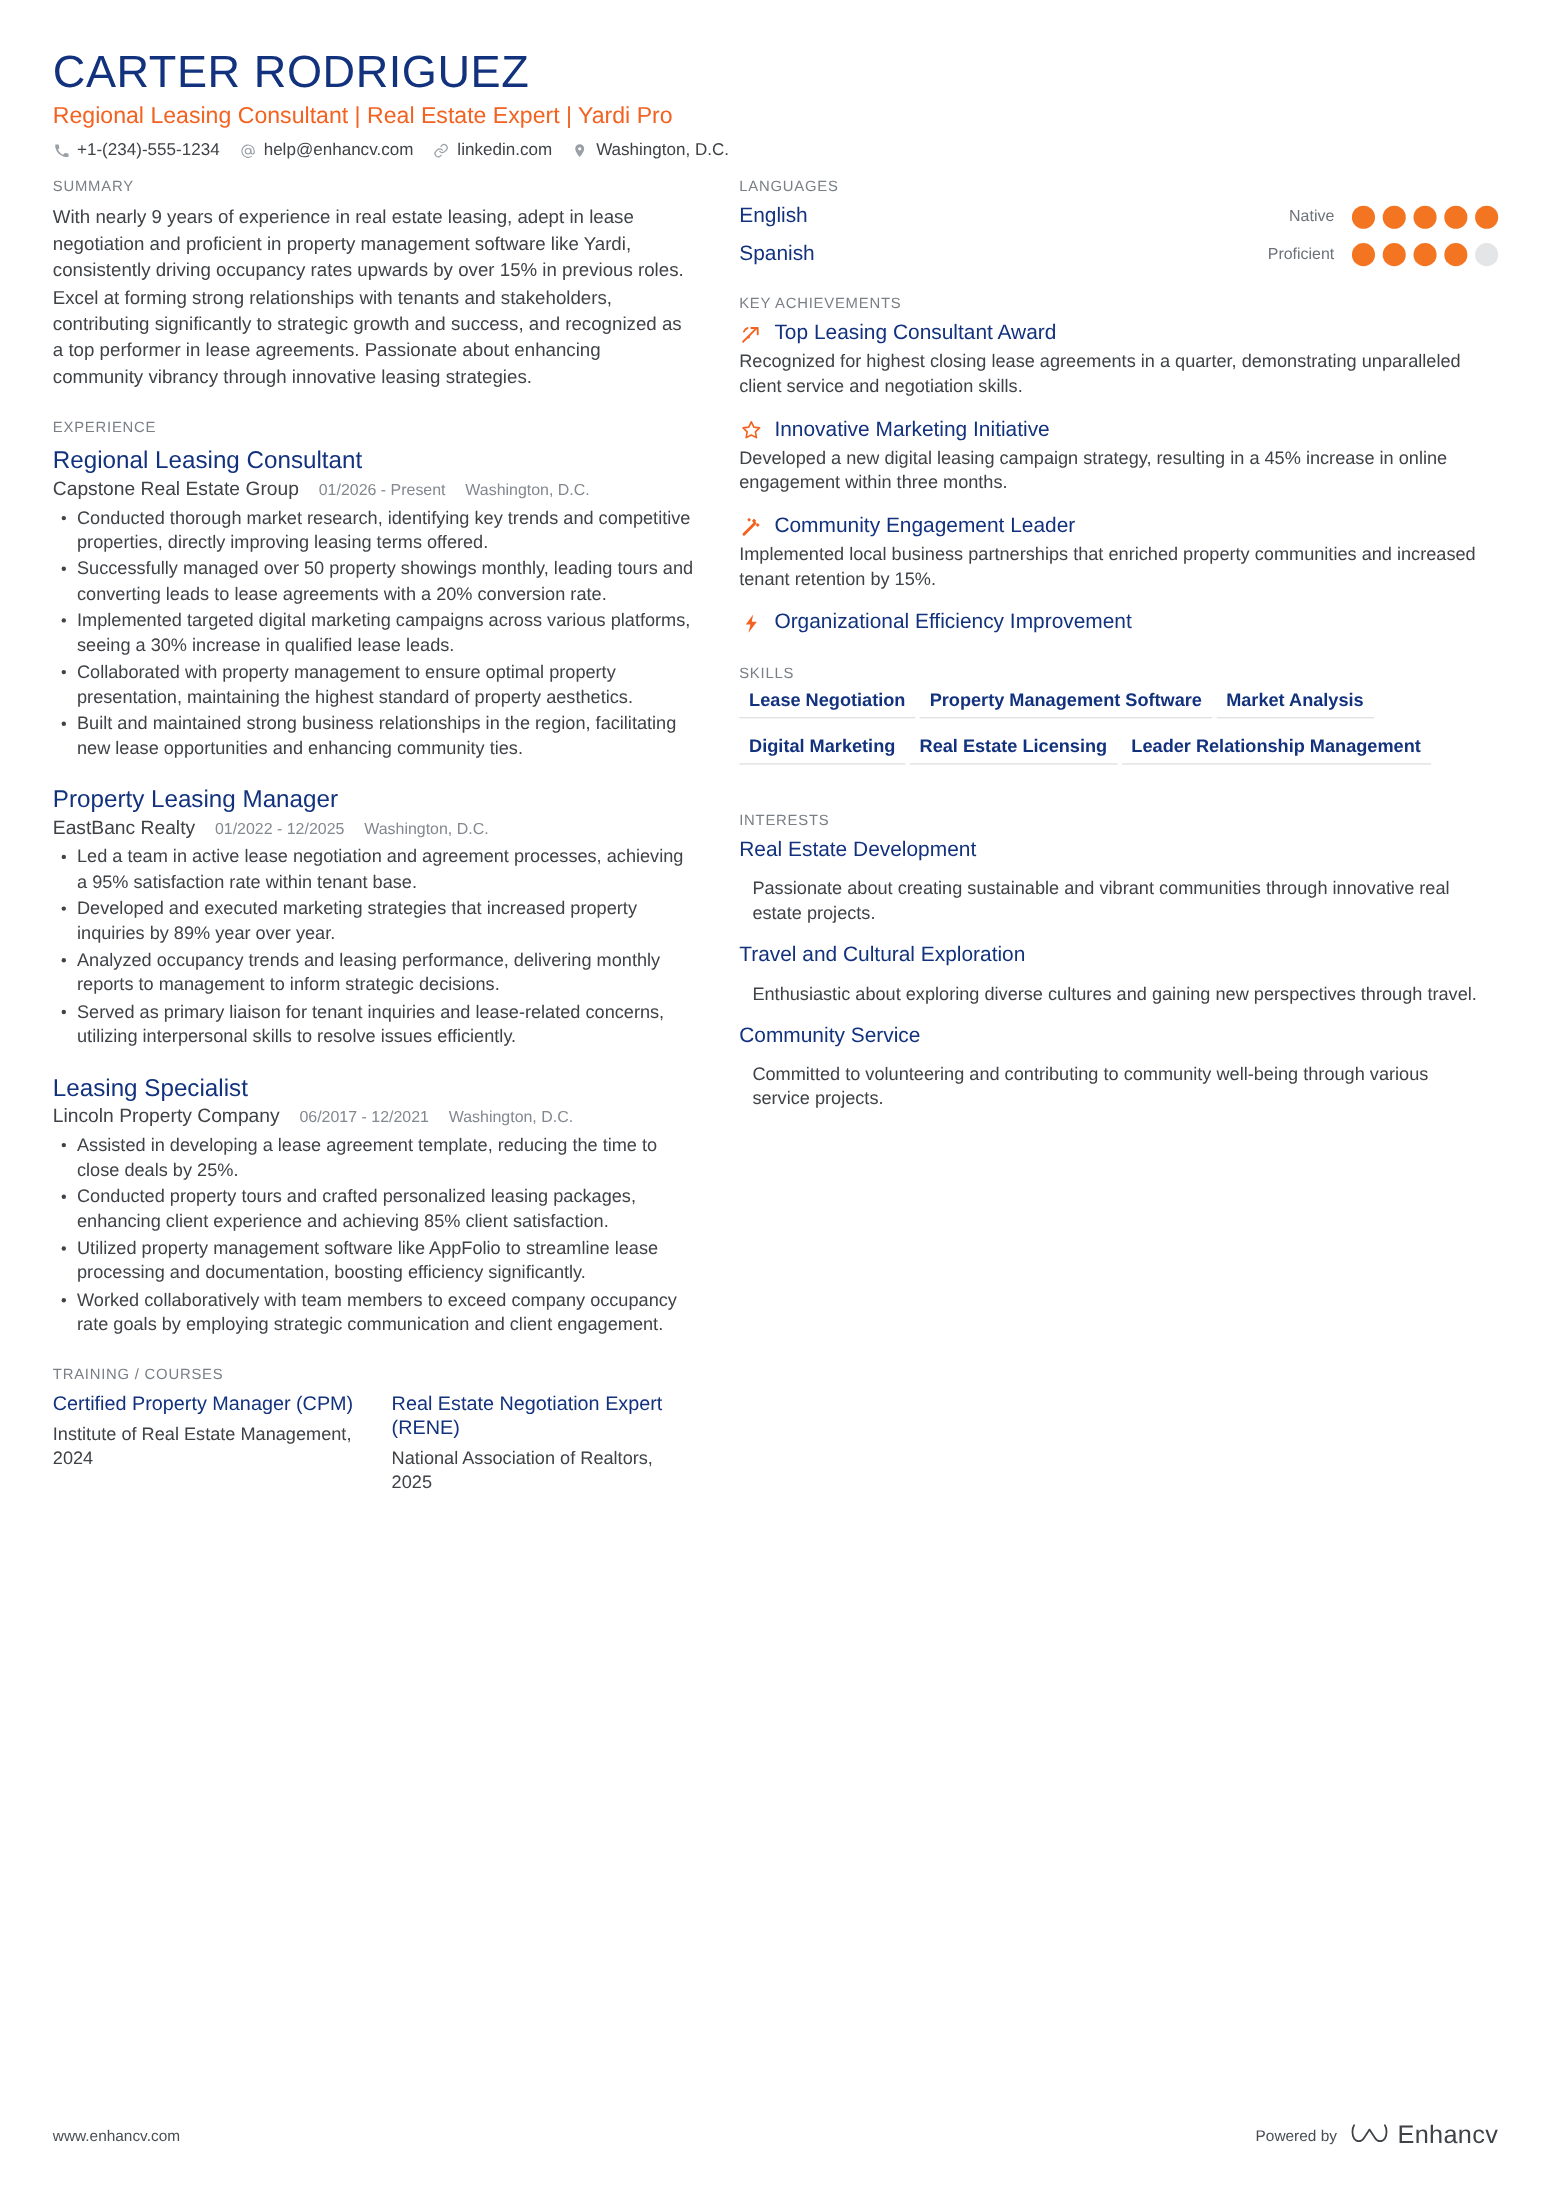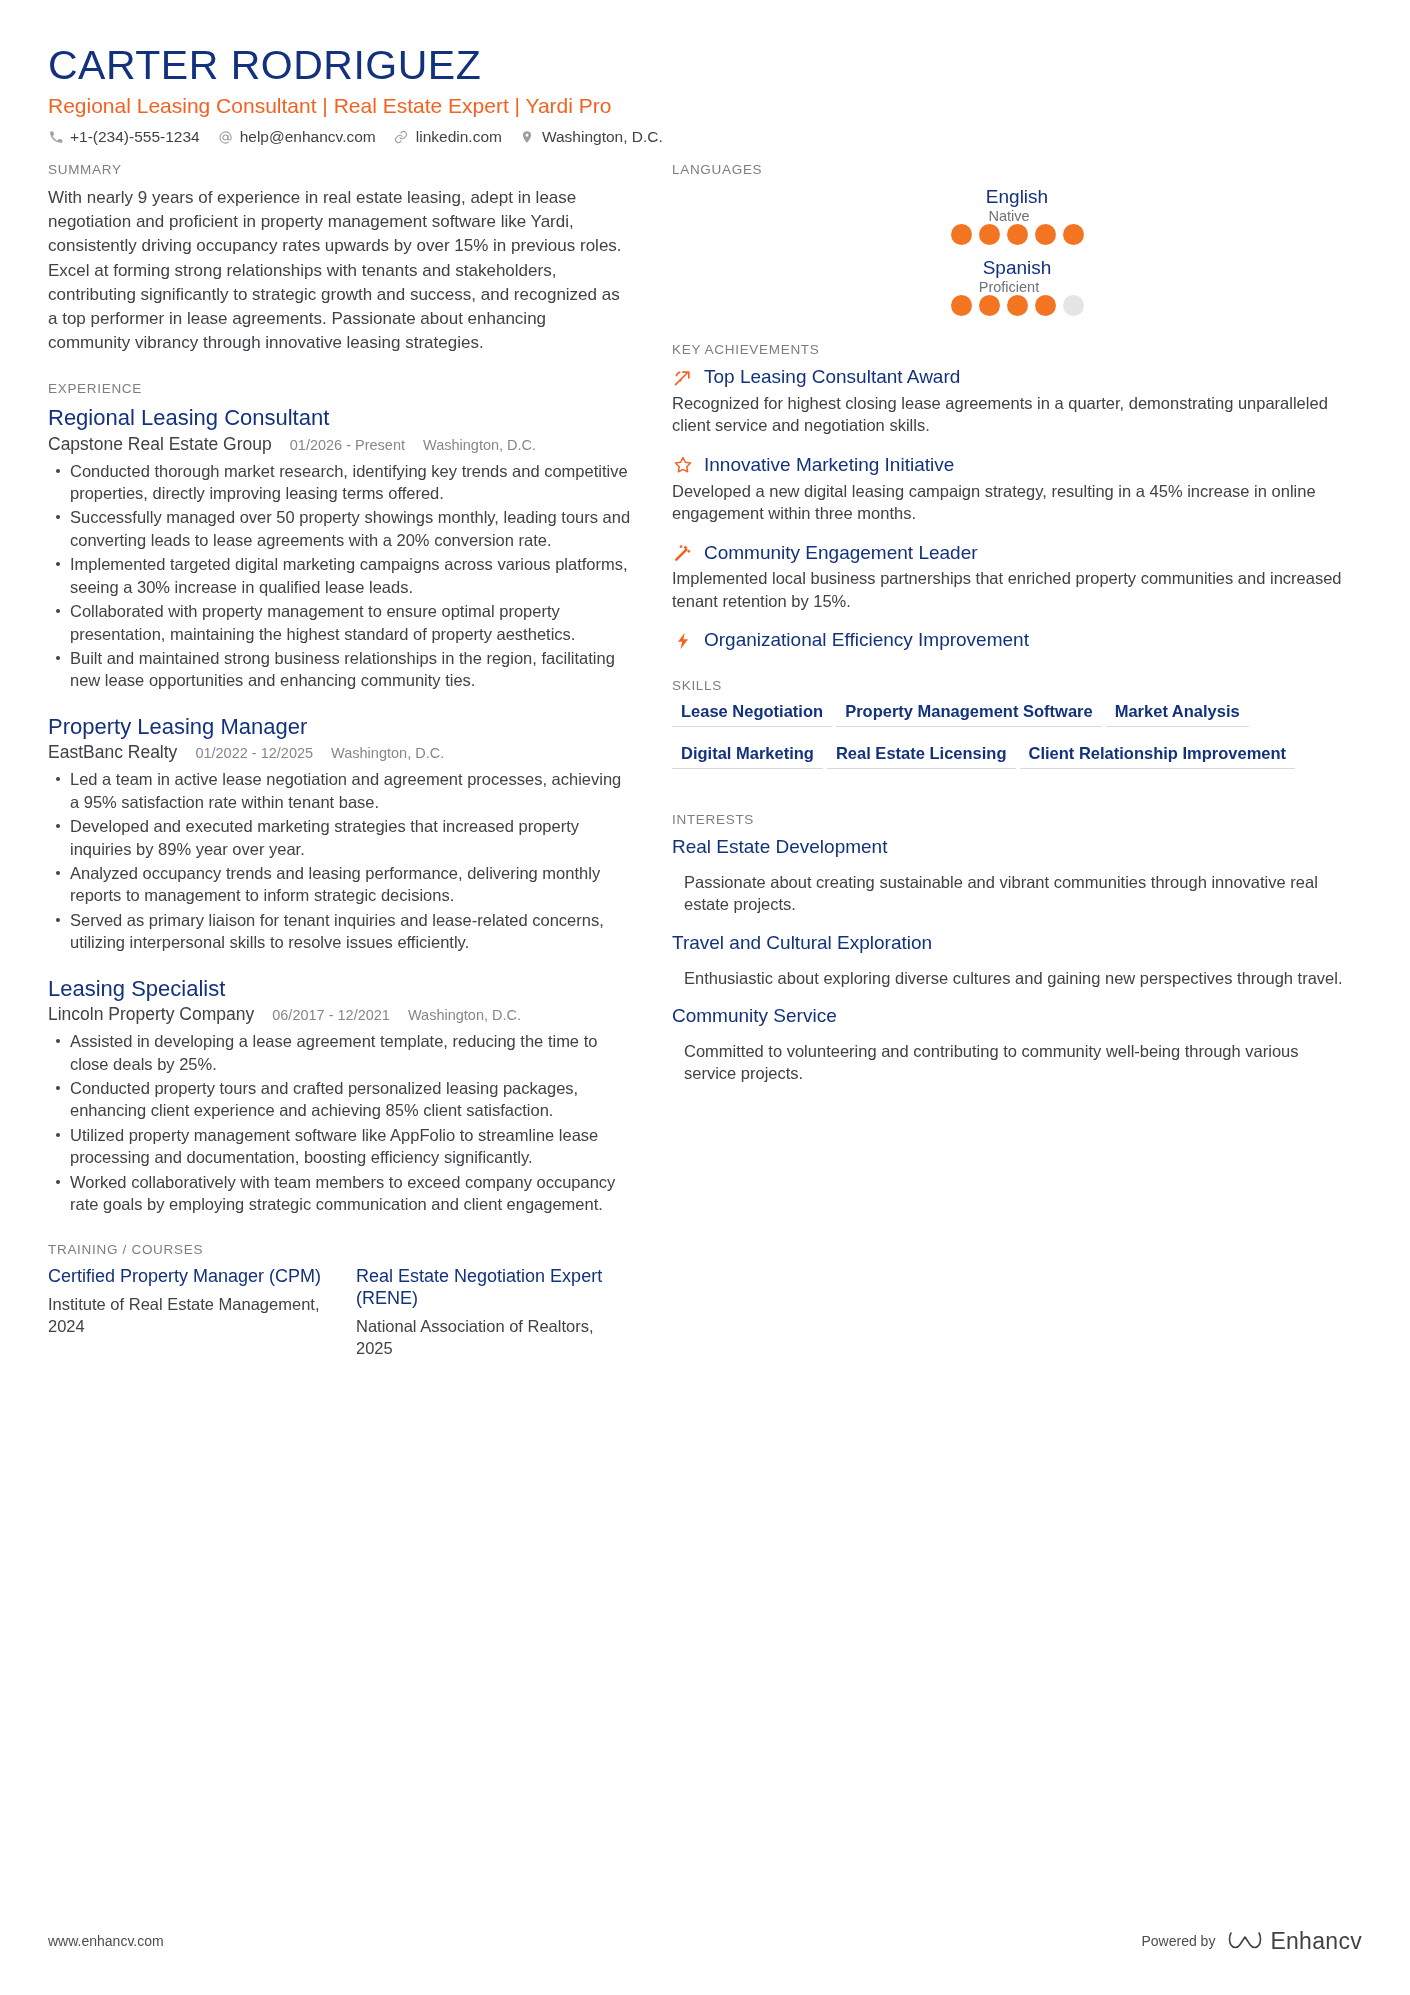--- a/index.html
+++ b/index.html
@@ -108,21 +108,20 @@
   .training-grid { display: flex; gap: 32px; }
   .training-item { width: 290px; }
   .tr-title { font-size: 18px; color: #13327e; line-height: 1.22; margin: 0 0 6px 0; }
   .tr-sub { font-size: 16.5px; color: #3f4246; line-height: 1.33; margin: 0; }
 
   
   .lang-row {
     display: flex;
     align-items: center;
     margin-bottom: 12px;
-    flex-direction: column;
   }
   .lang-name { font-size: 19px; color: #13327e; flex: 1 1 auto; }
   .lang-level { font-size: 14.5px; color: #6d7278; margin-right: 16px; white-space: nowrap; }
   .dots { display: flex; gap: 7px; flex: 0 0 auto; }
   .dot { width: 21px; height: 21px; border-radius: 50%; background: #f47521; }
   .dot.off { background: #e3e5e7; }
 
   
   .ach { margin-bottom: 17px; }
   .ach-head { display: flex; align-items: center; gap: 11px; margin-bottom: 3px; }
@@ -375,21 +374,21 @@
       </div>
 
       <div class="sec">
         <div class="sec-label">SKILLS</div>
         <div class="skills-wrap">
           <span class="skill">Lease Negotiation</span>
           <span class="skill">Property Management Software</span>
           <span class="skill">Market Analysis</span>
           <span class="skill">Digital Marketing</span>
           <span class="skill">Real Estate Licensing</span>
-          <span class="skill">Client Relationship Improvement</span>
+          <span class="skill">Leader Relationship Management</span>
         </div>
       </div>
 
       <div class="sec">
         <div class="sec-label">INTERESTS</div>
 
         <div class="interest">
           <div class="int-title">Real Estate Development</div>
           <p class="int-desc">Passionate about creating sustainable and vibrant communities through innovative real estate projects.</p>
         </div>

